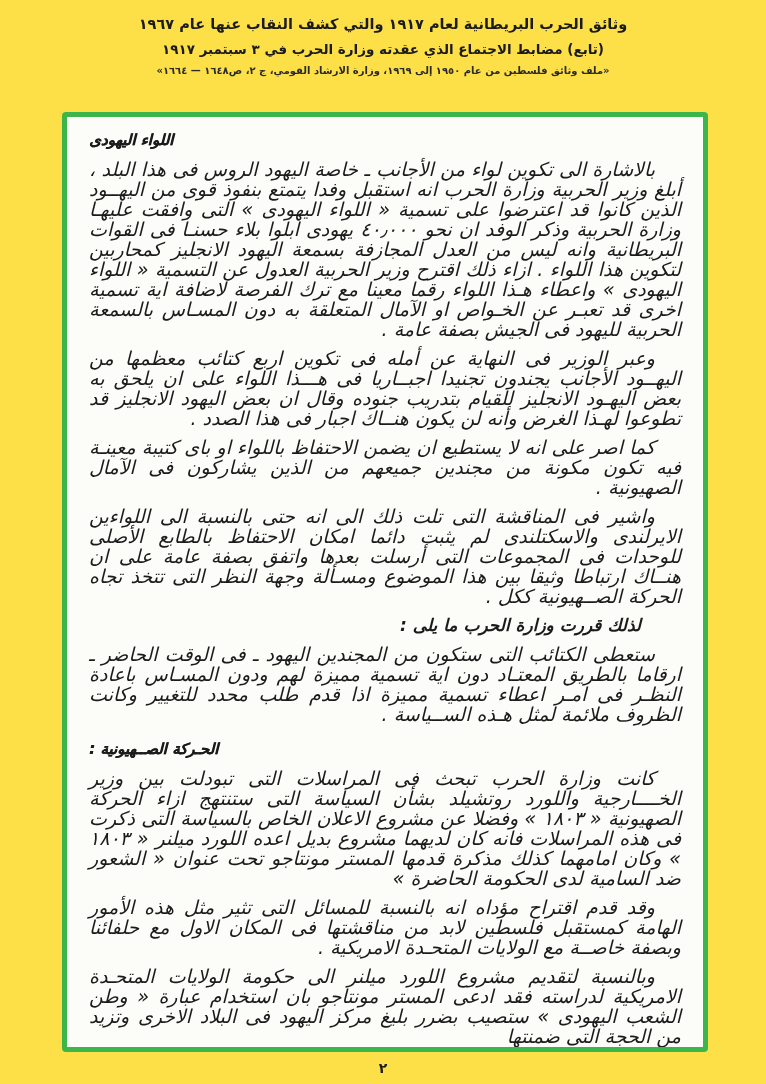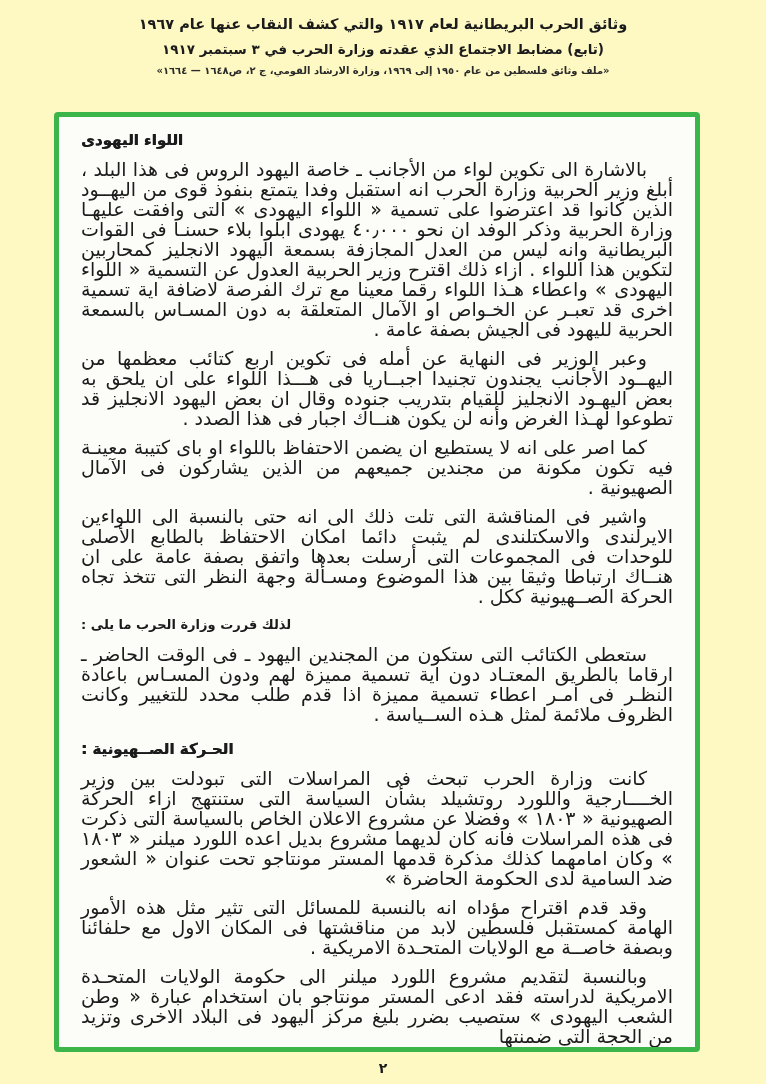--- a/index.html
+++ b/index.html
@@ -32,70 +32,71 @@
     margin-top: 9px;
   }
   .doc-header .h-line3 {
     font-size: 10px;
     font-weight: bold;
     margin-top: 8px;
     color: #2a2a2a;
   }
   .content-frame {
     position: absolute;
-    left: 54px;
+    left: 62px;
     top: 112px;
     width: 646px;
     height: 940px;
     box-sizing: border-box;
     border: 5px solid #3cb54a; 
     border-radius: 4px;
     padding: 12px 22px 10px 22px;
     overflow: hidden;
     background: #fcfcf9;
+    font-style: italic;
   }
   .sec-title {
     font-size: 15px;
     font-weight: bold;
     text-align: left;            
     direction: rtl;
     margin: 2px 0 10px 0;
     text-shadow: 0.5px 0 0 currentColor; 
   }
   .sec-title.second {
     margin-top: 16px;
   }
   .para {
     font-size: 19px;
     line-height: 20px;
     text-align: justify;
     text-indent: 26px;           
     margin: 0 0 9px 0;
   }
   .decision-line {
-    font-size: 13px;
+    font-size: 17px;
     line-height: 20px;
     font-weight: bold;
-    text-align: left;
+    text-align: right;
     margin: 4px 40px 9px 0;
   }
   .page-number {
     position: absolute;
     bottom: 8px;
     left: 0;
     right: 0;
     text-align: center;
     font-size: 14px;
     font-weight: bold;
   }
 </style>
 </head>
 <body>
 
-<div class="page" style="background: #fef9c3; color: rgb(27, 27, 27);">
+<div class="page" style="background: #fde047; color: rgb(27, 27, 27);">
 
   <header class="doc-header">
     <div class="h-line1">وثائق الحرب البريطانية لعام ١٩١٧ والتي كشف النقاب عنها عام ١٩٦٧</div>
     <div class="h-line2">(تابع) مضابط الاجتماع الذي عقدته وزارة الحرب في ٣ سبتمبر ١٩١٧</div>
     <div class="h-line3">«ملف وثائق فلسطين من عام ١٩٥٠ إلى ١٩٦٩، وزارة الارشاد القومي، ج ٢، ص١٦٤٨ — ١٦٦٤»</div>
   </header>
 
   <section class="content-frame" style="border-color: rgb(60, 181, 74);">
 
     <h2 class="sec-title">اللواء اليهودى</h2>

